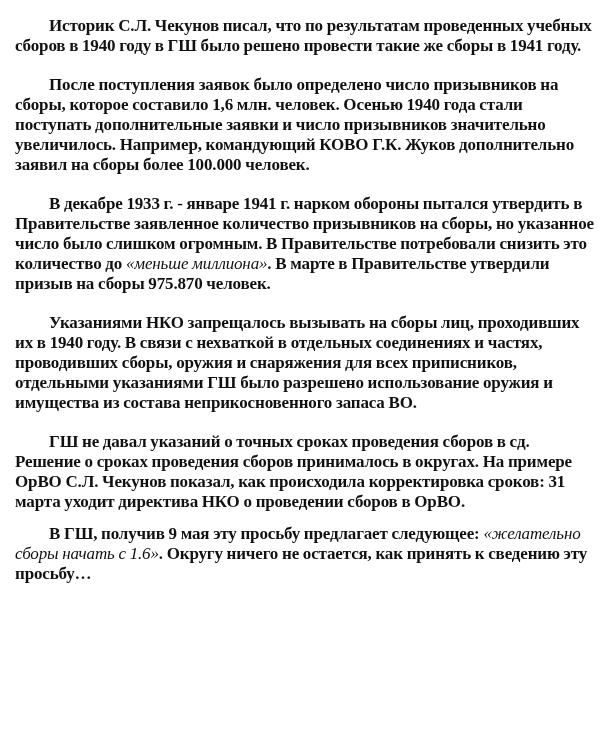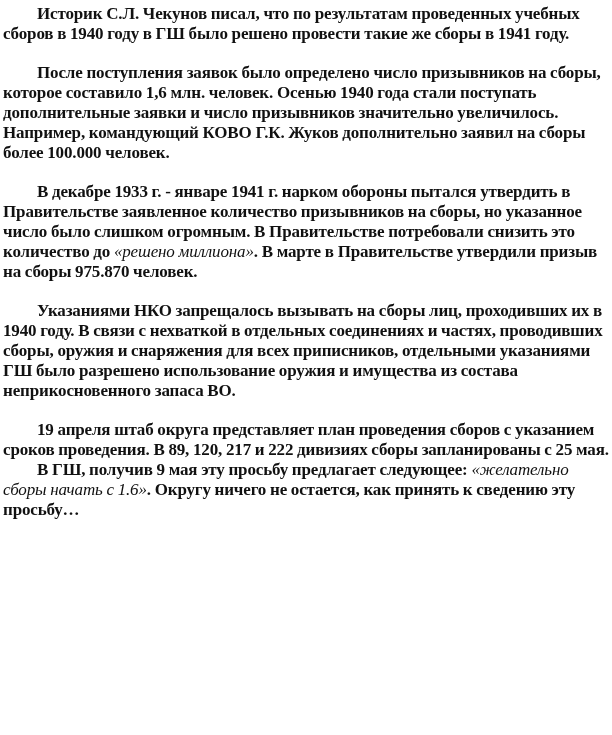--- a/index.html
+++ b/index.html
@@ -20,41 +20,41 @@
       width: 606px;
       font-family: "Liberation Serif", "DejaVu Serif", serif;
       font-weight: bold;
       font-size: 17px;
       line-height: 20px;
       color: #111111;
       letter-spacing: -0.15px;
       word-spacing: -0.3px;
     }
     .para {
-      margin: 0;
+      margin: 12px;
       text-indent: 34px;
     }
     .para.gap { margin-bottom: 19px; }
     .para.tight { margin-bottom: 0; }
     .it {
       font-style: italic;
       font-weight: normal;
     }
   </style>
 </head>
 <body>
 
 <div class="doc">
   <p class="para gap">Историк С.Л. Чекунов писал, что по результатам проведенных учебных сборов в 1940 году в ГШ было решено провести такие же сборы в 1941 году.</p>
 
 
   <p class="para gap">После поступления заявок было определено число призывников на сборы, которое составило 1,6 млн. человек. Осенью 1940 года стали поступать дополнительные заявки и число призывников значительно увеличилось. Например, командующий КОВО Г.К. Жуков дополнительно заявил на сборы более 100.000 человек.</p>
 
-  <p class="para gap"><span>В декабре 1933 г. - январе 1941 г. нарком обороны пытался утвердить в Правительстве заявленное количество призывников на сборы, но указанное число было слишком огромным. В Правительстве потребовали снизить это количество до </span><span class="it">«решено миллиона»</span><span>. В марте в Правительстве утвердили призыв на сборы 975.870 человек.</span></p>
+  <p class="para gap"><span>В декабре 1933 г. - январе 1941 г. нарком обороны пытался утвердить в Правительстве заявленное количество призывников на сборы, но указанное число было слишком огромным. В Правительстве потребовали снизить это количество до </span><span class="it">«меньше миллиона»</span><span>. В марте в Правительстве утвердили призыв на сборы 975.870 человек.</span></p>
 
   <p class="para gap">Указаниями НКО запрещалось вызывать на сборы лиц, проходивших их в 1940 году. В связи с нехваткой в отдельных соединениях и частях, проводивших сборы, оружия и снаряжения для всех приписников, отдельными указаниями ГШ было разрешено использование оружия и имущества из состава неприкосновенного запаса ВО.</p>
 
+  <p class="para tight">ГШ не давал указаний о точных сроках проведения сборов в сд. Решение о сроках проведения сборов принималось в округах. На примере ОрВО С.Л. Чекунов показал, как происходила корректировка сроков: 31 марта уходит директива НКО о проведении сборов в ОрВО.</p>
 
-  <p class="para tight">19 апреля штаб округа представляет план проведения сборов с указанием сроков проведения. В 89, 120, 217 и 222 дивизиях сборы запланированы с 25 мая.</p>
 
 
   <p class="para tight"><span>В ГШ, получив 9 мая эту просьбу предлагает следующее: </span><span class="it">«желательно сборы начать с 1.6»</span><span>. Округу ничего не остается, как принять к сведению эту просьбу…</span></p>
 </div>
 
 </body></html>

